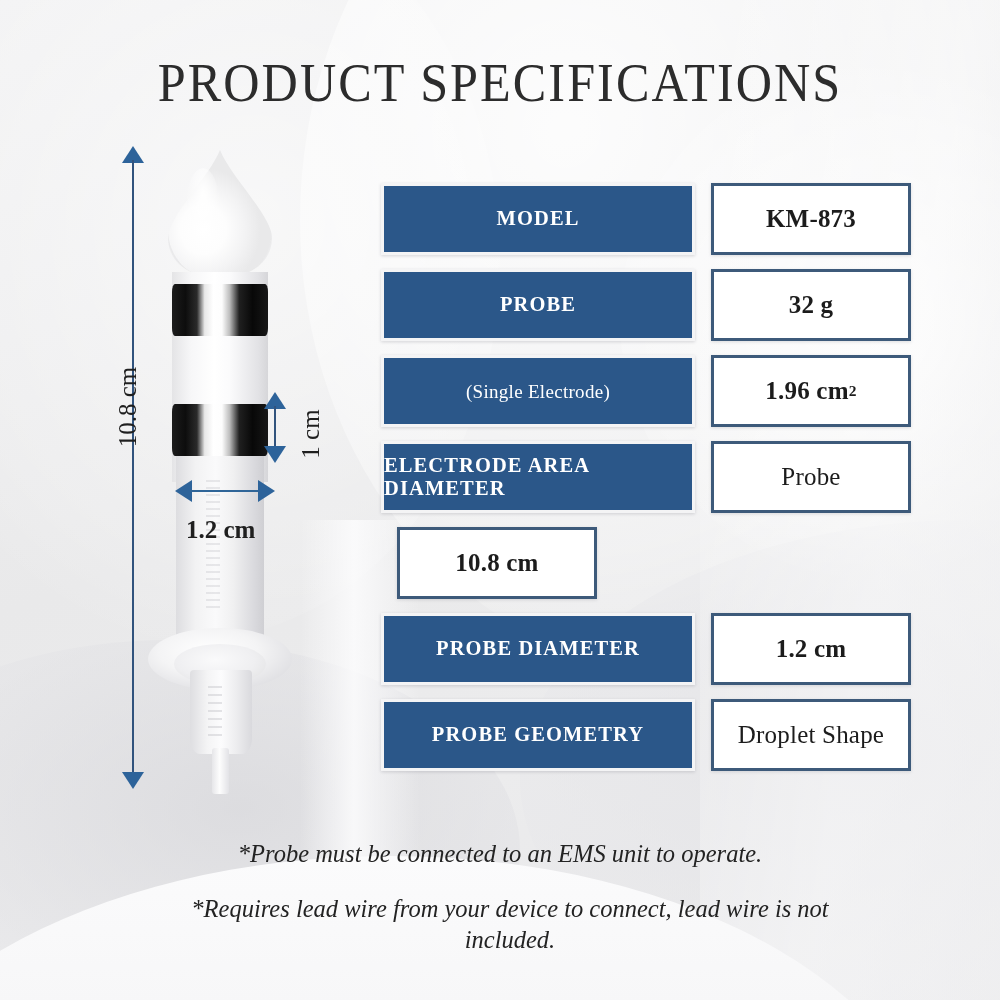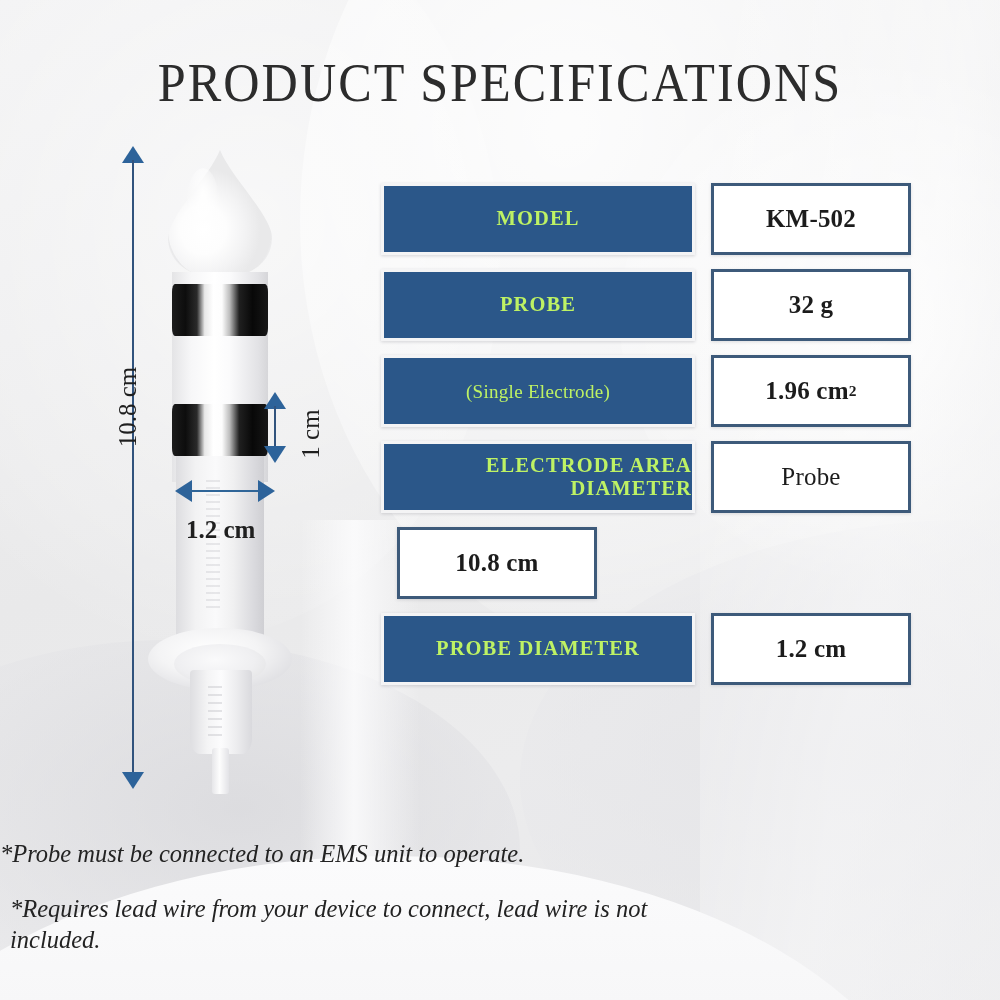--- a/index.html
+++ b/index.html
@@ -251,22 +251,22 @@
     margin-bottom: 14px;
   }
   .spec-label {
     width: 314px;
     background: #2b5789;
     border: 3px solid #f4f4f5;
     box-sizing: border-box;
     display: flex;
     align-items: center;
     justify-content: center;
-    text-align: right;
-    color: #bef264;
+    text-align: left;
+    color: #ffffff;
     font-family: "Liberation Serif", serif;
     font-size: 20.5px;
     font-weight: bold;
     letter-spacing: 1.1px;
     line-height: 1.14;
     box-shadow: 0 1px 3px rgba(120,120,128,0.28);
   }
   .spec-label .sub {
     display: block;
     font-weight: normal;
@@ -291,21 +291,21 @@
     box-shadow: 0 1px 3px rgba(120,120,128,0.22);
   }
   .spec-value.plain { font-weight: normal; }
   .spec-value sup { font-size: 0.62em; vertical-align: super; }
 
   
   .footnote {
     position: absolute;
     width: 1000px;
     left: 0;
-    text-align: left;
+    text-align: center;
     font-family: "Liberation Serif", serif;
     font-style: italic;
     font-size: 24.5px;
     color: #232323;
     line-height: 1.28;
   }
   #footnote-1 { top: 838px; }
   #footnote-2 { top: 893px; margin-left: 10px; }
   #footnote-2 .fn-wrap { display: inline-block; width: 730px; }
 </style>
@@ -357,21 +357,21 @@
   <div class="arrow arrow-right" style="left:258px; top:480px;"></div>
   <div class="dim-label" id="label-diameter">1.2 cm</div>
 
   <div id="spec-table">
 
     <div class="spec-row">
       <div class="spec-label">
         <span>MODEL</span>
       </div>
       <div class="spec-value">
-        <span>KM-502</span>
+        <span>KM-873</span>
       </div>
     </div>
 
     <div class="spec-row">
       <div class="spec-label">
         <span>PROBE</span>
       </div>
       <div class="spec-value">
         <span>32 g</span>
       </div>
@@ -406,20 +406,28 @@
 
     <div class="spec-row">
       <div class="spec-label">
         <span>PROBE DIAMETER</span>
       </div>
       <div class="spec-value">
         <span>1.2 cm</span>
       </div>
     </div>
 
+    <div class="spec-row">
+      <div class="spec-label">
+        <span>PROBE GEOMETRY</span>
+      </div>
+      <div class="spec-value plain">
+        <span>Droplet Shape</span>
+      </div>
+    </div>
 
   </div>
 
   <div class="footnote" id="footnote-1">*Probe must be connected to an EMS unit to operate.</div>
   <div class="footnote" id="footnote-2">
     <span class="fn-wrap">*Requires lead wire from your device to connect, lead wire is not included.</span>
   </div>
 
 </div>
 

